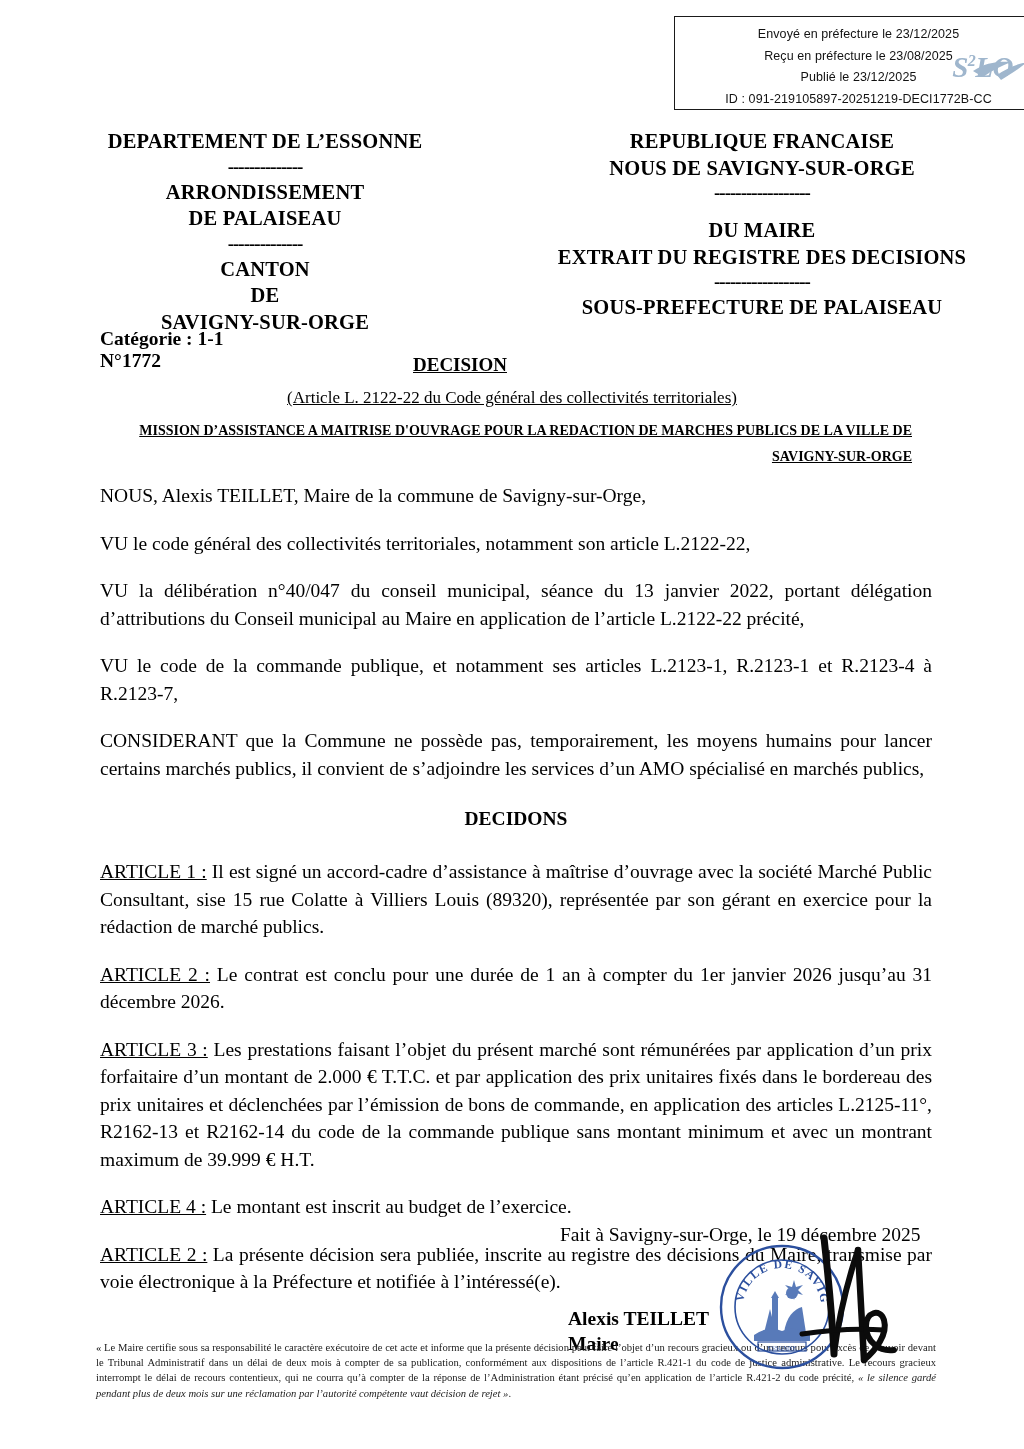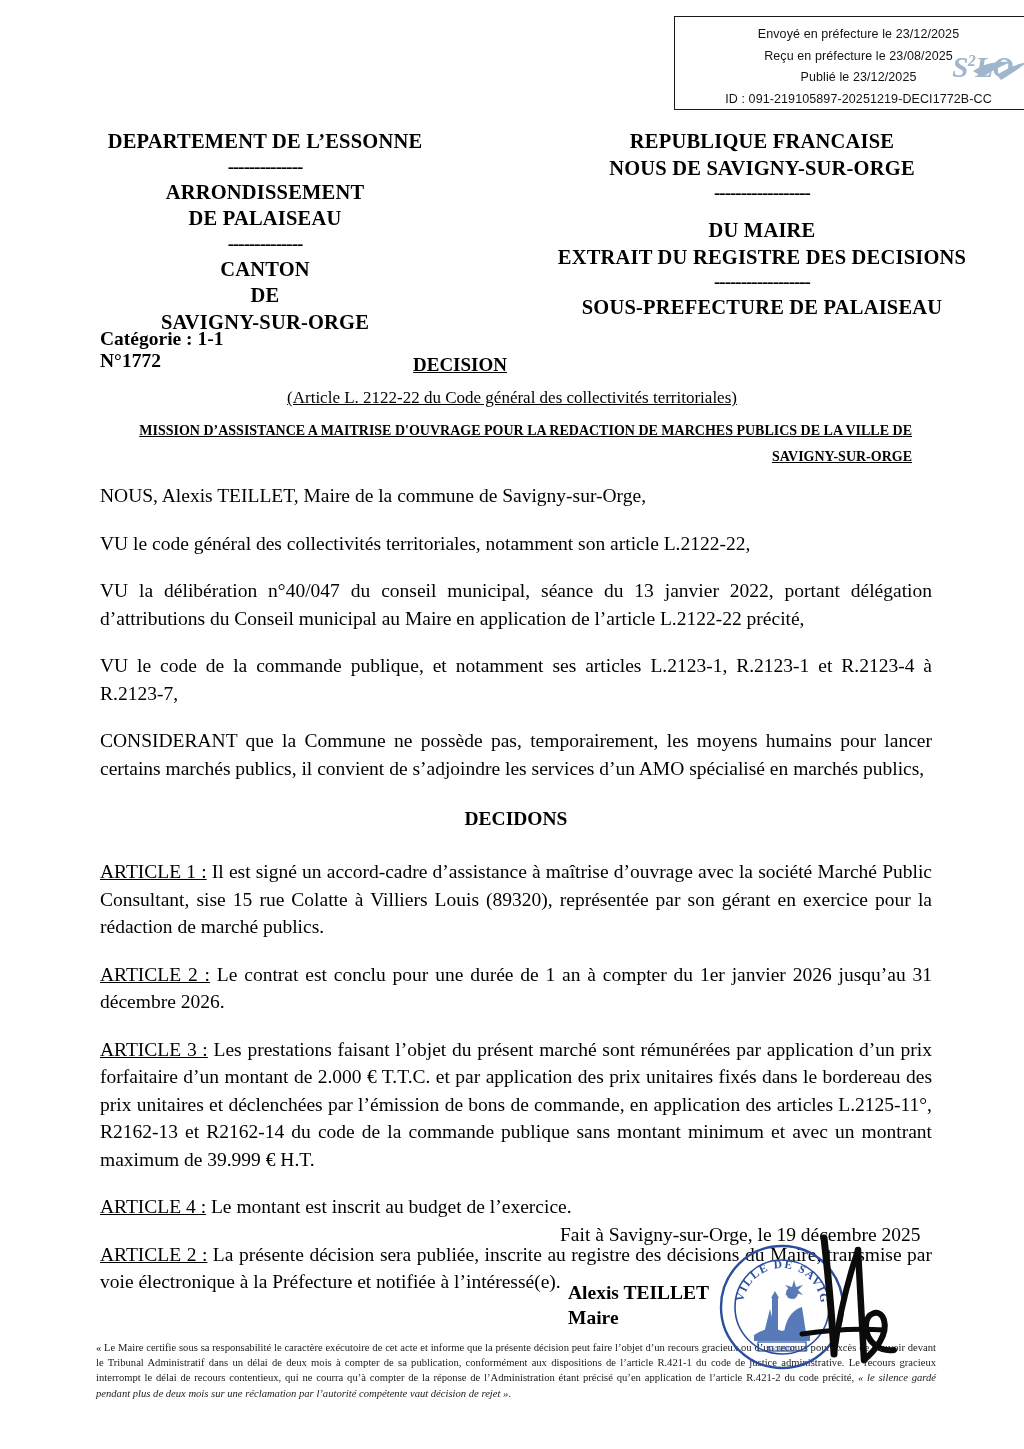--- a/index.html
+++ b/index.html
@@ -175,21 +175,21 @@
     left: 560px;
     width: 400px;
     z-index: 2;
   }
   .sign-date {
     font-size: 19.5px;
     line-height: 26px;
     white-space: nowrap;
   }
   .sign-name {
-    margin-top: 32px;
+    margin-top: 58px;
     margin-left: 8px;
     font-weight: bold;
     font-size: 19.5px;
     line-height: 25px;
   }
 
   
   .seal {
     position: absolute;
     left: 718px;

